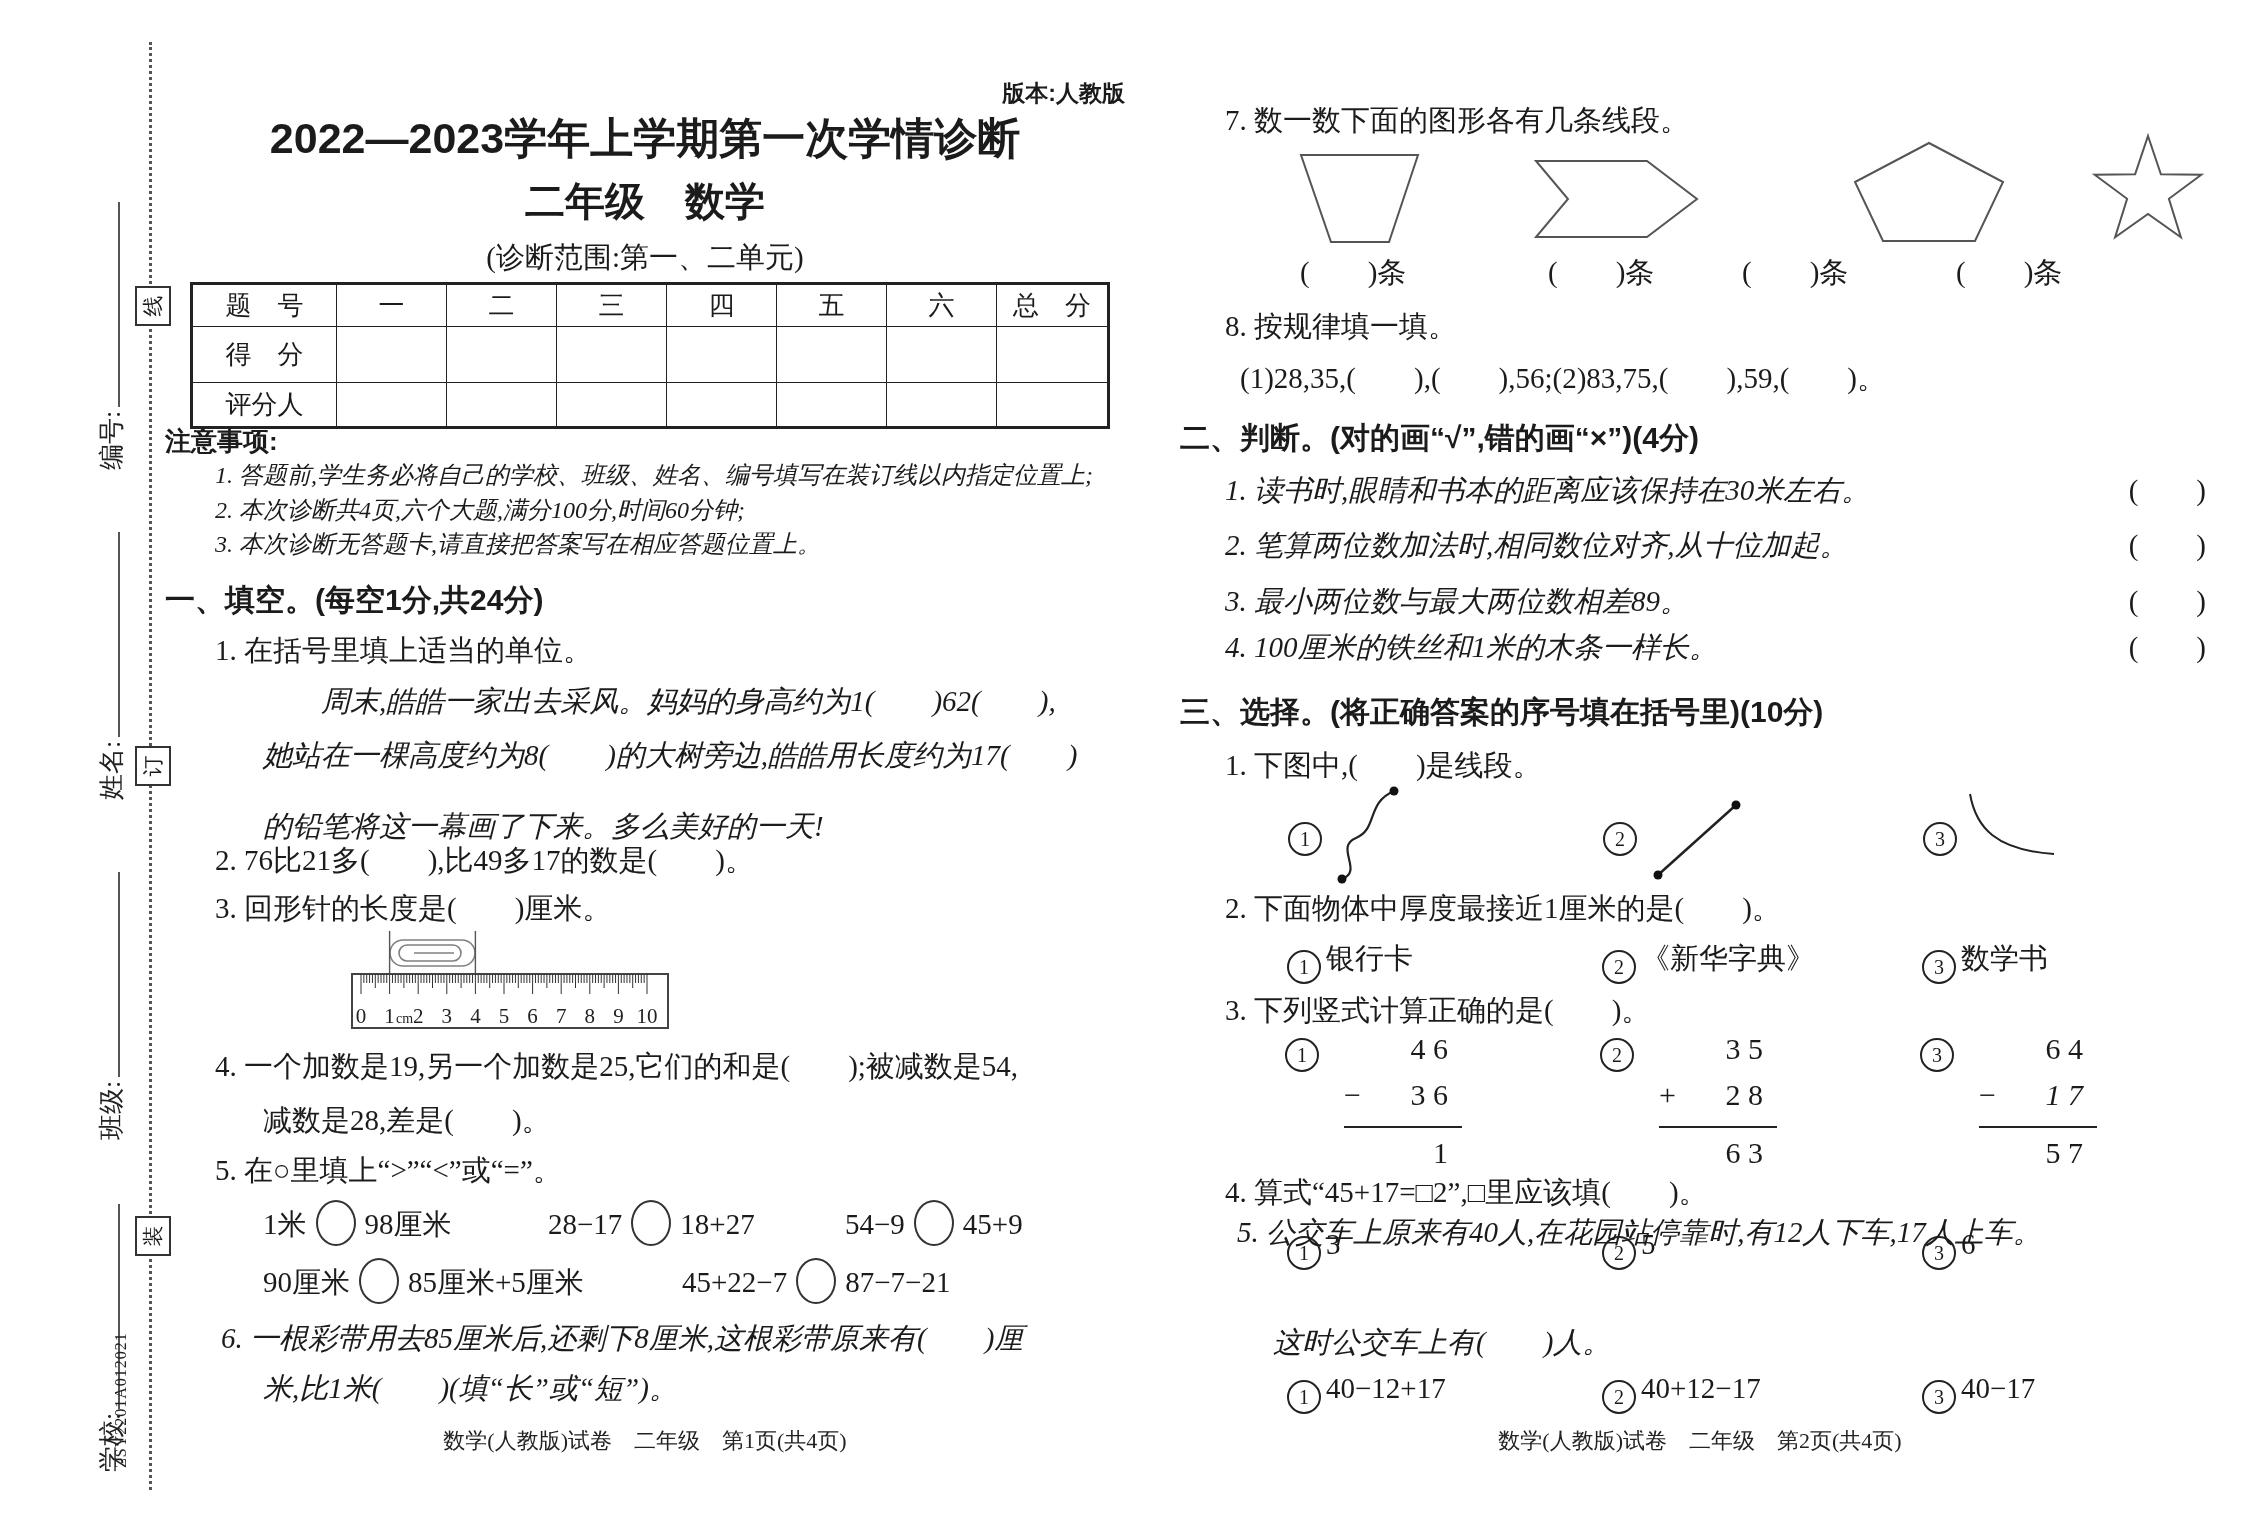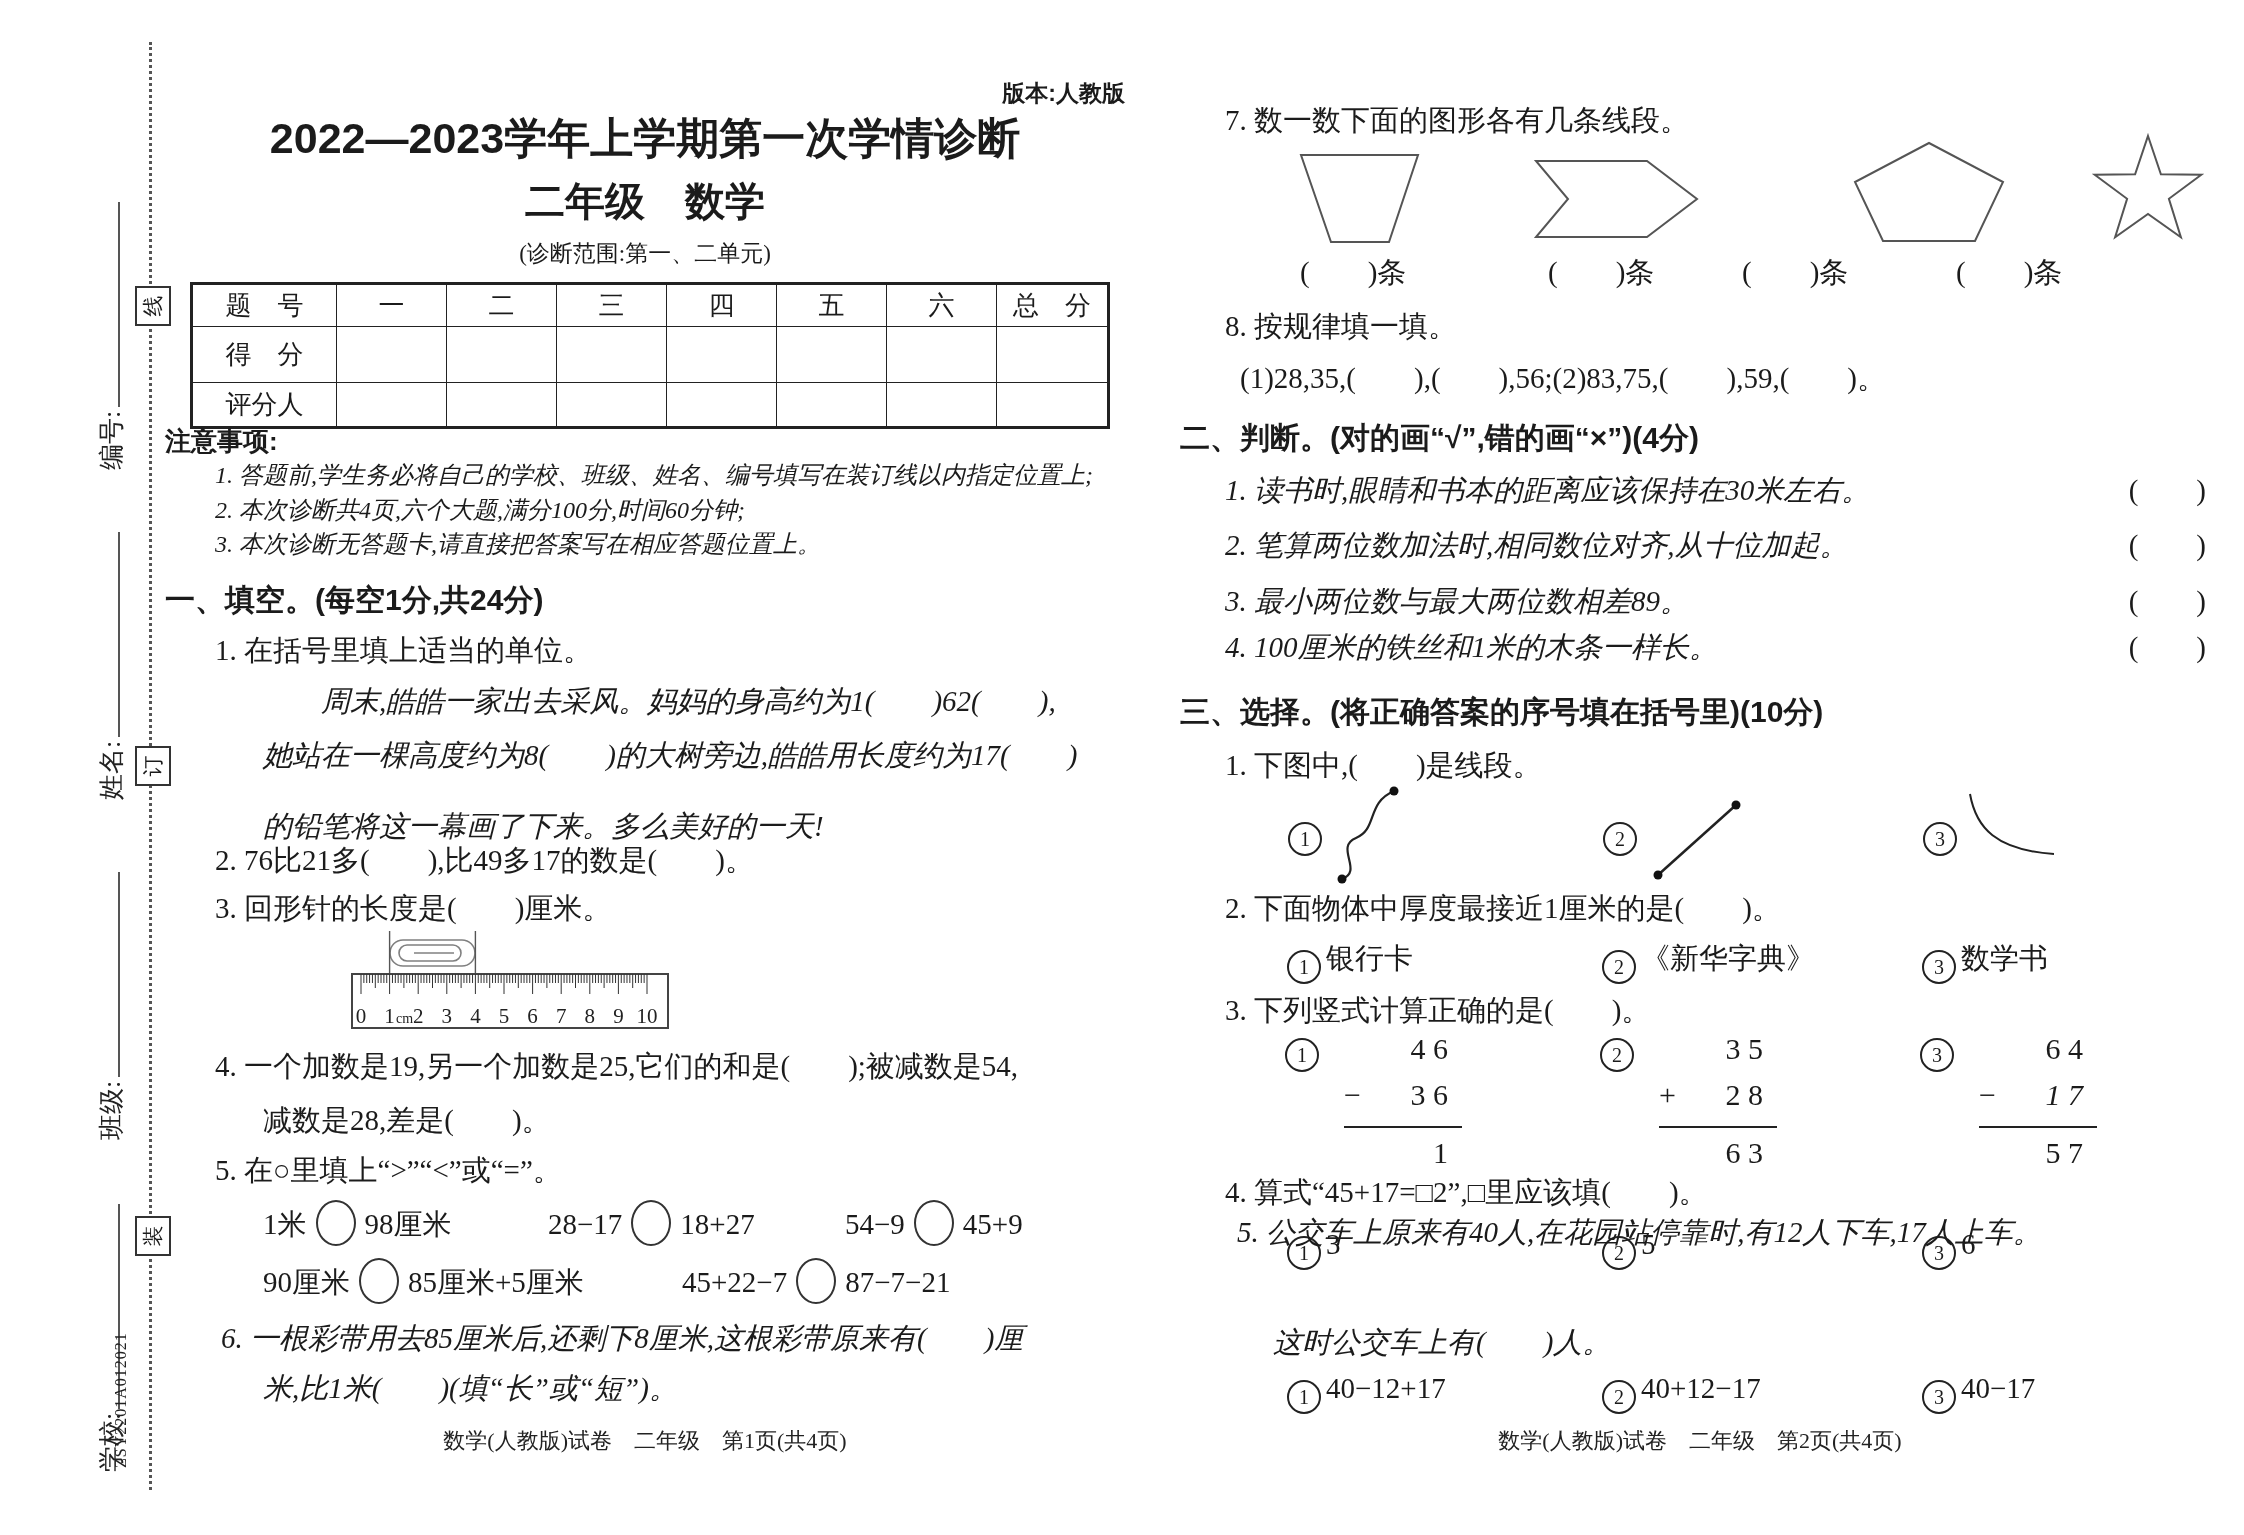--- a/index.html
+++ b/index.html
@@ -64,21 +64,21 @@
   <div class="abs bind-mark" style="left:133px;top:288px;">线</div>
   <div class="abs bind-mark" style="left:133px;top:748px;">订</div>
   <div class="abs bind-mark" style="left:133px;top:1218px;">装</div>
 
   <div class="abs bind-code" style="left:112px;top:1468px;">ZSY2201A012021</div>
 
   <div class="abs hdr" style="left:900px;top:78px;width:225px;text-align:right;font-size:23px;">版本:人教版</div>
 
   <div class="abs hdr center" style="left:165px;top:110px;width:960px;font-size:43px;white-space:nowrap;">2022—2023学年上学期第一次学情诊断</div>
   <div class="abs hdr center" style="left:165px;top:174px;width:960px;font-size:40px;">二年级　数学</div>
-  <div class="abs center" style="left:165px;top:238px;width:960px;font-size:23px;">(诊断范围:第一、二单元)</div>
+  <div class="abs center" style="left:165px;top:238px;width:960px;font-size:29px;">(诊断范围:第一、二单元)</div>
 
   <table class="score abs" style="left:190px;top:282px;width:920px;">
     <colgroup>
         <col style="width:145px">
         <col>
         <col>
         <col>
         <col>
         <col>
         <col>

